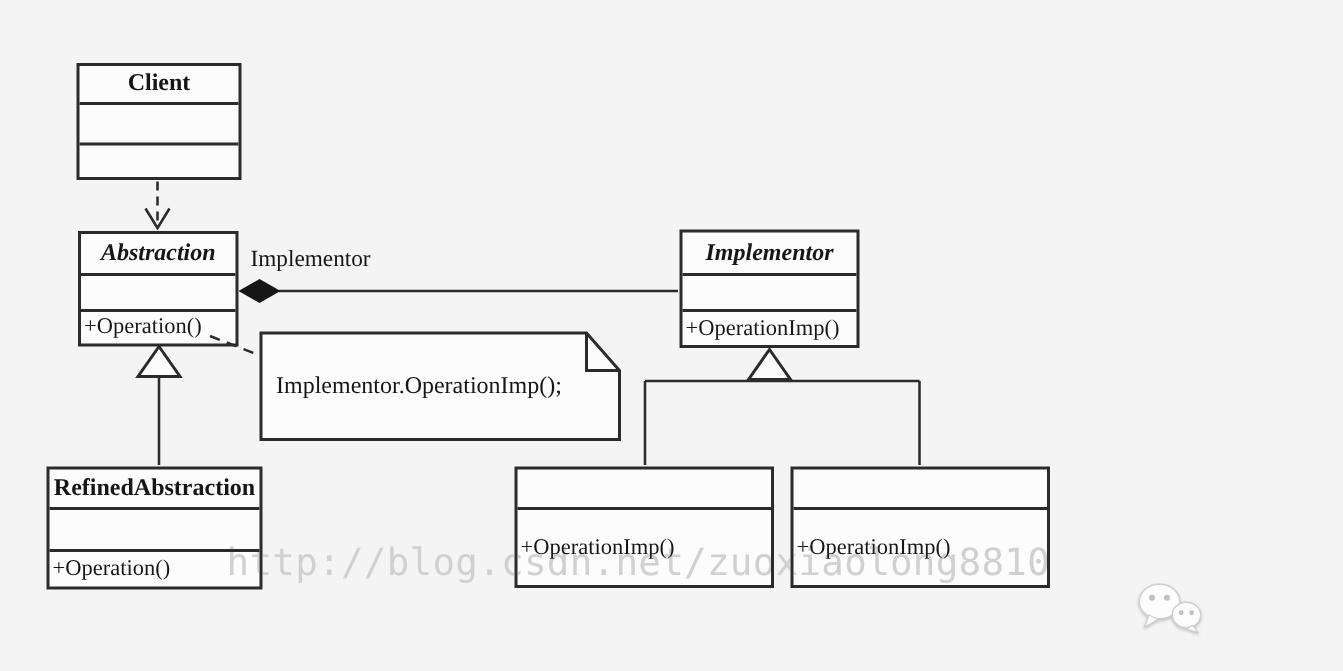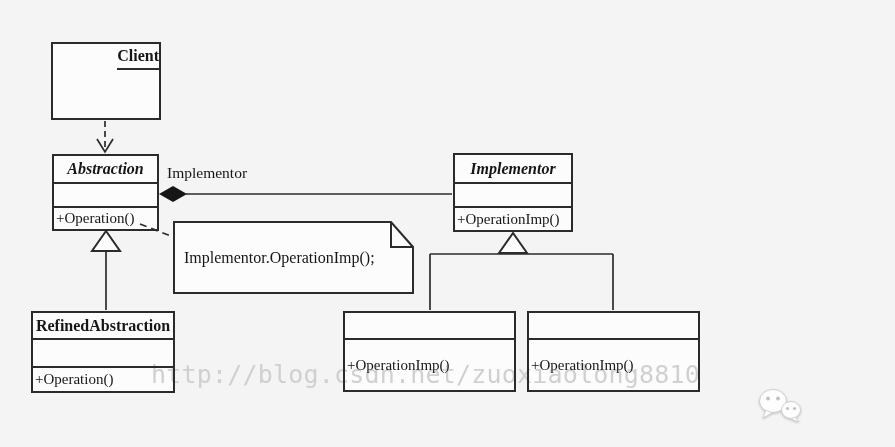--- a/index.html
+++ b/index.html
@@ -55,21 +55,21 @@
     </g>
 
     <path d="M140,224 L181,240" stroke="#2b2b2b" stroke-width="1.7" stroke-dasharray="7,5" fill="none"></path>
 
     <g stroke="#2b2b2b" stroke-width="2">
       <polygon points="174,222 391,222 413,247 413,293 174,293" fill="#fcfcfc"></polygon>
       <path d="M391,222 L391,247 L413,247" fill="none"></path>
     </g>
   </svg>
 
-  <div class="box" style="left:51px;top:42px;width:110px;height:78px;align-items:flex-end;">
+  <div class="box" style="left:51px;top:42px;width:110px;height:78px;">
     <div class="c-title" style="flex:0 0 24px;">Client</div>
     <div class="c-attrs" style="flex:0 0 25px;"></div>
     <div class="c-methods"></div>
   </div>
 
   <div class="box abstract" style="left:52px;top:154px;width:107px;height:77px;">
     <div class="c-title" style="flex:0 0 26px;">Abstraction</div>
     <div class="c-attrs" style="flex:0 0 22px;"></div>
     <div class="c-methods">+Operation()</div>
   </div>

